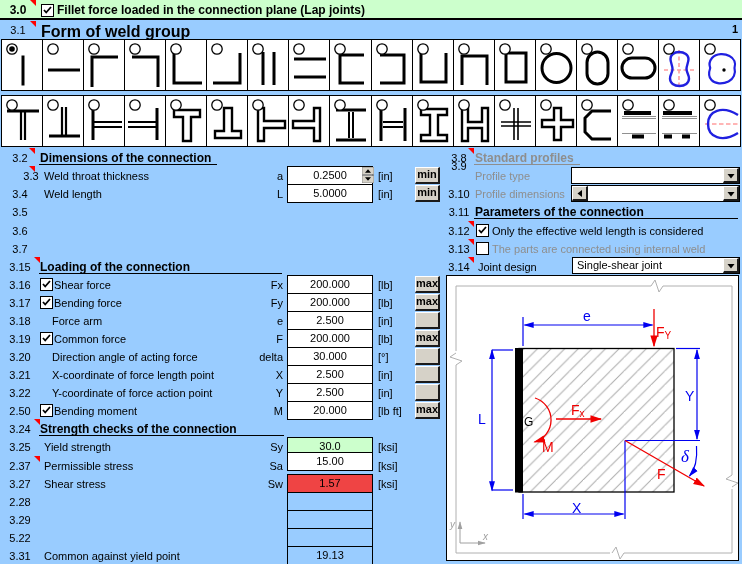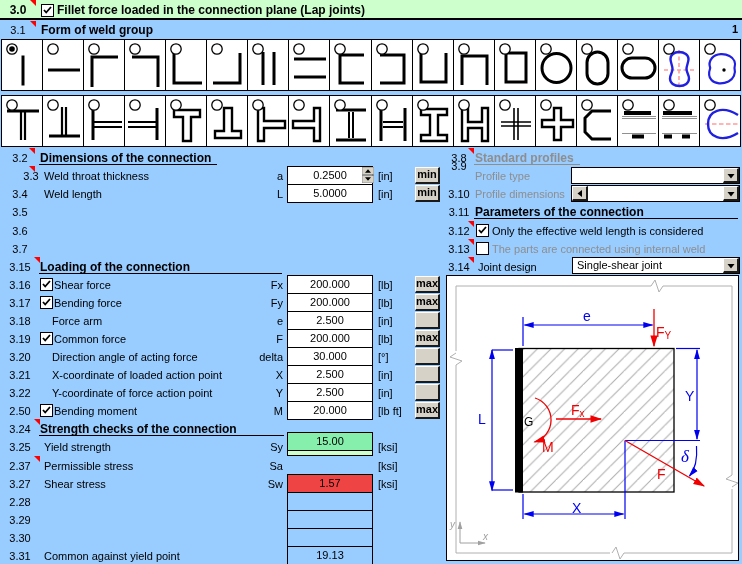--- a/index.html
+++ b/index.html
@@ -30,21 +30,21 @@
 <div class="abs" style="left:0;top:3px;width:36px;text-align:center;font-weight:bold;font-size:12px">3.0</div>
 <div class="tri" style="left:30px;top:0px"></div>
 <div class="cb" style="left:41px;top:4px">
     <svg width="11" height="11" viewBox="0 0 11 11">
       <path d="M2,5 L4.2,7.5 L9,2" stroke="#000" stroke-width="1.8" fill="none"></path>
     </svg>
   </div>
 <div class="abs" style="left:57px;top:3px;font-weight:bold;font-size:12px">Fillet force loaded in the connection plane (Lap joints)</div>
 <div class="abs" style="left:0;top:24px;width:36px;text-align:center;font-size:11px">3.1</div>
 <div class="tri" style="left:30px;top:21px"></div>
-<div class="abs" style="left:41px;top:23px;font-weight:bold;font-size:12px">Form of weld group</div>
+<div class="abs" style="left:41px;top:23px;font-weight:bold;font-size:16px">Form of weld group</div>
 <div class="abs" style="left:726px;top:23px;width:12px;text-align:right;font-weight:bold;font-size:11px">1</div>
 <div class="abs" style="left:1px;top:39px;width:740px;height:52px;background:#000;display:grid;grid-template-columns:repeat(18,1fr);gap:1px;padding:1px;box-sizing:border-box">
     <div style="background:#fff;overflow:hidden"><svg width="40" height="50" viewBox="0 0 40 50">
         <g stroke="#000" stroke-width="3" fill="none">
           <path d="M21,15.5 V45.5"></path>
         </g>
         <circle cx="10" cy="9" r="5.2" fill="#fff" stroke="#000" stroke-width="1.3"></circle>
         <circle cx="10" cy="9" r="2.8" fill="#000"></circle>
       </svg></div>
     <div style="background:#fff;overflow:hidden"><svg width="40" height="50" viewBox="0 0 40 50">
@@ -333,21 +333,21 @@
 <div class="cell" style="top:329px">200.000</div>
 <div class="unit" style="top:333px">[lb]</div>
 <div class="btn" style="top:330px">max</div>
 <div class="num" style="left:0;top:351px">3.20</div>
 <div class="lbl" style="left:52px;top:351px">Direction angle of acting force</div>
 <div class="sym" style="left:223px;top:351px">delta</div>
 <div class="cell" style="top:347px">30.000</div>
 <div class="unit" style="top:351px">[°]</div>
 <div class="btn" style="top:348px"></div>
 <div class="num" style="left:0;top:369px">3.21</div>
-<div class="lbl" style="left:52px;top:369px">X-coordinate of loaded action point</div>
+<div class="lbl" style="left:52px;top:369px">X-coordinate of force length point</div>
 <div class="sym" style="left:223px;top:369px">X</div>
 <div class="cell" style="top:365px">2.500</div>
 <div class="unit" style="top:369px">[in]</div>
 <div class="btn" style="top:366px"></div>
 <div class="num" style="left:0;top:387px">3.22</div>
 <div class="lbl" style="left:52px;top:387px">Y-coordinate of force action point</div>
 <div class="sym" style="left:223px;top:387px">Y</div>
 <div class="cell" style="top:383px">2.500</div>
 <div class="unit" style="top:387px">[in]</div>
 <div class="btn" style="top:384px"></div>
@@ -368,32 +368,32 @@
 <div class="ul" style="left:39px;top:435px;width:245px"></div>
 <div class="num" style="left:0;top:441px">3.25</div>
 <div class="lbl" style="left:44px;top:441px">Yield strength</div>
 <div class="sym" style="left:223px;top:441px">Sy</div>
 <div class="cell" style="top:437px;background:#ccffcc">30.0</div>
 <div class="unit" style="top:441px">[ksi]</div>
 <div class="num" style="left:0;top:460px">2.37</div>
 <div class="tri" style="left:34px;top:456px"></div>
 <div class="lbl" style="left:44px;top:460px">Permissible stress</div>
 <div class="sym" style="left:223px;top:460px">Sa</div>
-<div class="cell" style="top:432px;background:#86efac">15.00</div>
+<div class="cell" style="top:452px;background:#ffffff">15.00</div>
 <div class="unit" style="top:460px">[ksi]</div>
 <div class="num" style="left:0;top:478px">3.27</div>
 <div class="lbl" style="left:44px;top:478px">Shear stress</div>
 <div class="sym" style="left:223px;top:478px">Sw</div>
 <div class="cell" style="top:474px;background:#ef4444">1.57</div>
 <div class="unit" style="top:478px">[ksi]</div>
 <div class="num" style="left:0;top:496px">2.28</div>
 <div class="cell" style="top:492px;background:#99ccff"></div>
 <div class="num" style="left:0;top:514px">3.29</div>
 <div class="cell" style="top:510px;background:#99ccff"></div>
-<div class="num" style="left:0;top:532px">3.30</div>
+<div class="num" style="left:0;top:532px">5.22</div>
 <div class="cell" style="top:528px;background:#99ccff"></div>
 <div class="num" style="left:0;top:550px">3.31</div>
 <div class="lbl" style="left:44px;top:550px">Common against yield point</div>
 <div class="cell" style="top:546px;background:#99ccff">19.13</div>
 <div class="rnum" style="left:439px;top:152px">3.8</div>
 <div class="tri" style="left:468px;top:148px"></div>
 <div class="sec gray" style="left:475px;top:151px">Standard profiles</div>
 <div class="ul" style="left:474px;top:164px;width:106px;background:#8e8e8e"></div>
 <div class="rnum" style="left:439px;top:160px">3.9</div>
 <div class="lbl gray" style="left:475px;top:170px">Profile type</div>

